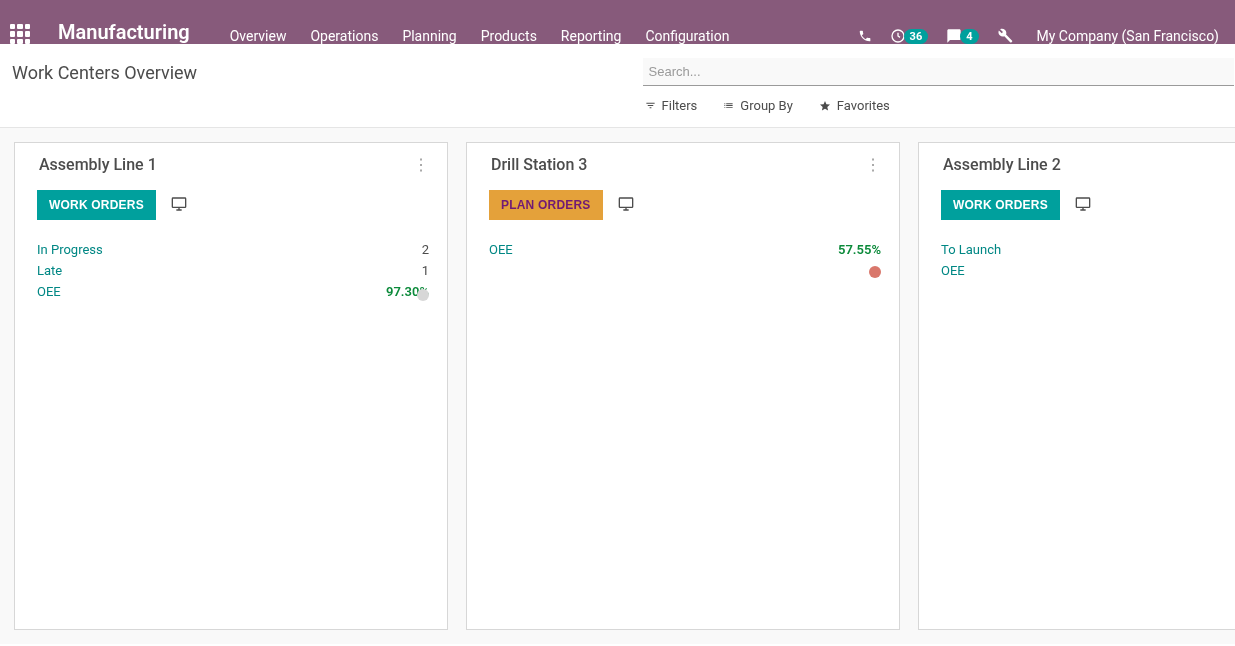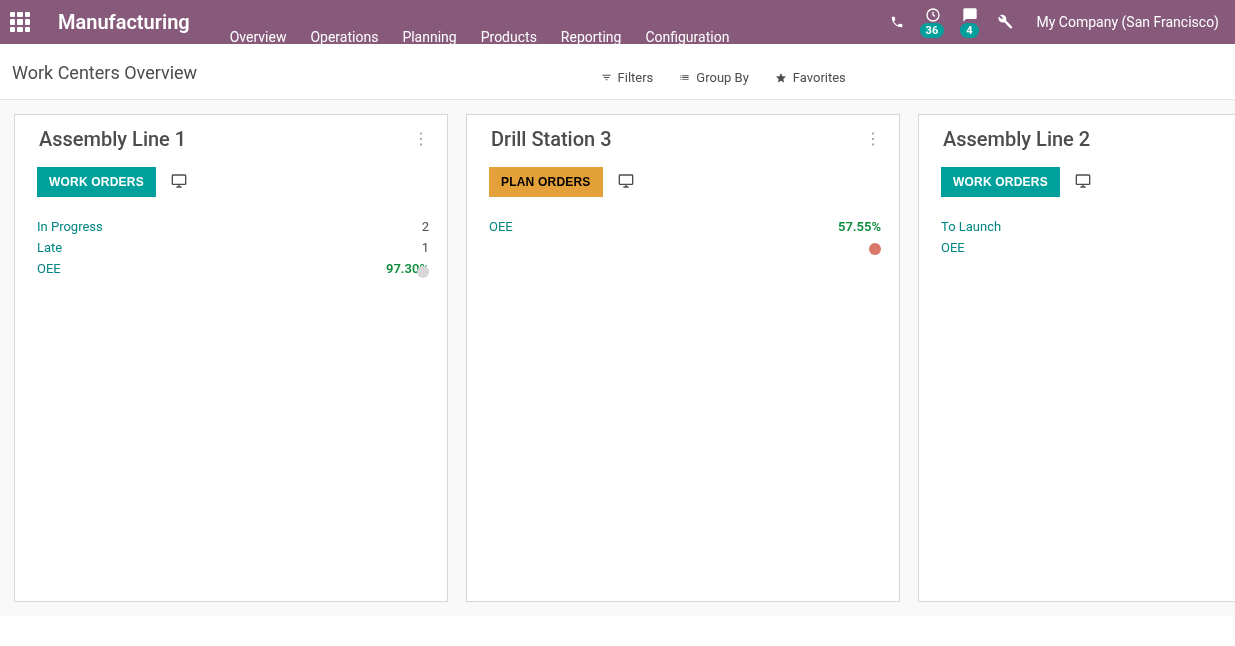--- a/index.html
+++ b/index.html
@@ -2,51 +2,52 @@
 <html><head>
 <meta charset="utf-8">
 <style>
   * { box-sizing: border-box; margin: 0; padding: 0; }
   body { font-family: -apple-system, BlinkMacSystemFont, "Segoe UI", Roboto, "Helvetica Neue", Arial, sans-serif; background: #fff; color: #4c4c4c; font-size: 13px; }
   
   .topbar {
     background: #875A7B;
     height: 44px;
     display: flex;
-    align-items: center;
+    align-items: flex-end;
     color: #fff;
     padding: 0 16px 0 10px;
   }
   .apps-icon {
     width: 20px; height: 20px;
     display: grid;
     grid-template-columns: repeat(3, 1fr);
     grid-template-rows: repeat(3, 1fr);
     gap: 2px;
     margin-right: 28px;
     cursor: pointer;
   }
   .apps-icon span { background: #fff; border-radius: 1px; }
   .app-title {
     font-size: 20px; font-weight: 600; margin-right: 40px;
   }
   .navmenu { display: flex; gap: 24px; flex: 1; }
   .navmenu a { color: #fff; text-decoration: none; font-size: 14px; cursor: pointer; margin-top: 29px; }
   .topbar-right { display: flex; align-items: center; gap: 18px; }
   .tb-icon { display: inline-flex; align-items: center; cursor: pointer; }
-  .badge-combo { display: inline-flex; align-items: center; gap: 0; flex-direction: column; }
+  .badge-combo { display: inline-flex; align-items: center; gap: 0; }
   .badge {
     background: #00A09D; color: #fff; font-size: 11px; font-weight: 700;
     border-radius: 10px; padding: 1px 6px; margin-left: -2px;
   }
   .company { color: #fff; font-size: 14px; margin-left: 6px; cursor: pointer; }
 
   .subheader {
     display: flex; align-items: flex-start; padding: 14px 1px 0 12px;
     border-bottom: 1px solid #e5e5e5;
+    gap: 44px;
   }
   .page-title { font-size: 18px; color: #4c4c4c; flex: 0 0 48%; padding-top: 4px; }
   .search-area { flex: 1; }
   .search-input {
     width: 100%; border: none; border-bottom: 1px solid #9a9a9a;
     background: #f9f9f9; height: 28px; padding: 4px 6px; font-size: 13px;
     outline: none; color: #555;
   }
   .search-input::placeholder { color: #9a9a9a; }
   .search-tools { display: flex; gap: 26px; padding: 12px 0 14px 2px; color: #4c4c4c; }
@@ -56,31 +57,31 @@
     padding: 14px; display: flex; gap: 18px;
     background: #f9f9f9; min-height: calc(100vh - 130px);
     overflow-x: hidden;
   }
   .card {
     background: #fff; border: 1px solid #d7d7d7;
     width: 434px; flex: 0 0 434px;
   }
   .card:last-child { flex: 0 0 320px; width: 320px; }
   .card-head { display: flex; justify-content: space-between; align-items: center; padding: 12px 14px 6px 24px; }
-  .card-title { font-size: 20px; font-weight: 500; color: #4c4c4c; cursor: pointer; }
+  .card-title { font-size: 16px; font-weight: 500; color: #4c4c4c; cursor: pointer; }
   .kebab { color: #9a9a9a; cursor: pointer; font-size: 16px; line-height: 1; padding: 0 4px; }
 
   .card-body { display: flex; padding: 10px 18px 14px 22px; gap: 20px; position: relative; min-height: 110px; flex-direction: column; }
   .card-actions { display: flex; align-items: flex-start; gap: 14px; }
   .btn {
     border: none; color: #fff; font-weight: 700; font-size: 12px;
     padding: 8px 12px; cursor: pointer; letter-spacing: 0.2px;
   }
   .btn-teal { background: #00A09D; }
-  .btn-orange { background: #E4A13A; color: #000000; }
+  .btn-orange { background: #E4A13A; color: #701a75; }
   .monitor-icon { color: #4c4c4c; cursor: pointer; margin-top: 6px; }
 
   .stats { flex: 1; display: flex; flex-direction: column; gap: 6px; font-size: 13px; padding-top: 2px; }
   .stat-row { display: flex; justify-content: space-between; }
   .stat-label { color: #008784; cursor: pointer; }
   .stat-val { color: #4c4c4c; }
   .stat-val.green { color: #0b8a3a; font-weight: 600; }
 
   .dot { position: absolute; bottom: 12px; right: 18px; width: 12px; height: 12px; border-radius: 50%; }
   .dot.grey { background: #d7d7d7; }
@@ -140,20 +141,21 @@
           <path d="M22.7 19l-9.1-9.1c.9-2.3.4-5-1.5-6.9-2-2-5-2.4-7.4-1.3l4.3 4.3L7.1 7.9 2.8 3.6C1.6 6.1 2.1 9 4.1 11c1.9 1.9 4.6 2.4 6.9 1.5l9.1 9.1c.4.4 1 .4 1.4 0l1.2-1.2c.5-.4.5-1 .0-1.4z"></path>
         </svg>
     </span>
     <span class="company">My Company (San Francisco)</span>
   </div>
 </div>
 
 <div class="subheader">
   <div class="page-title">Work Centers Overview</div>
   <div class="search-area">
+    <input class="search-input" placeholder="Search..." style="">
     <div class="search-tools">
       <span class="search-tool">
         <svg width="11" height="11" viewBox="0 0 24 24" fill="#4c4c4c">
             <path d="M10 18h4v-2h-4v2zM3 6v2h18V6H3zm3 7h12v-2H6v2z"></path>
           </svg>
         <span>Filters</span>
       </span>
       <span class="search-tool">
         <svg width="11" height="11" viewBox="0 0 24 24" fill="#4c4c4c">
             <path d="M3 13h2v-2H3v2zm0 4h2v-2H3v2zm0-8h2V7H3v2zm4 4h14v-2H7v2zm0 4h14v-2H7v2zM7 7v2h14V7H7z"></path>

